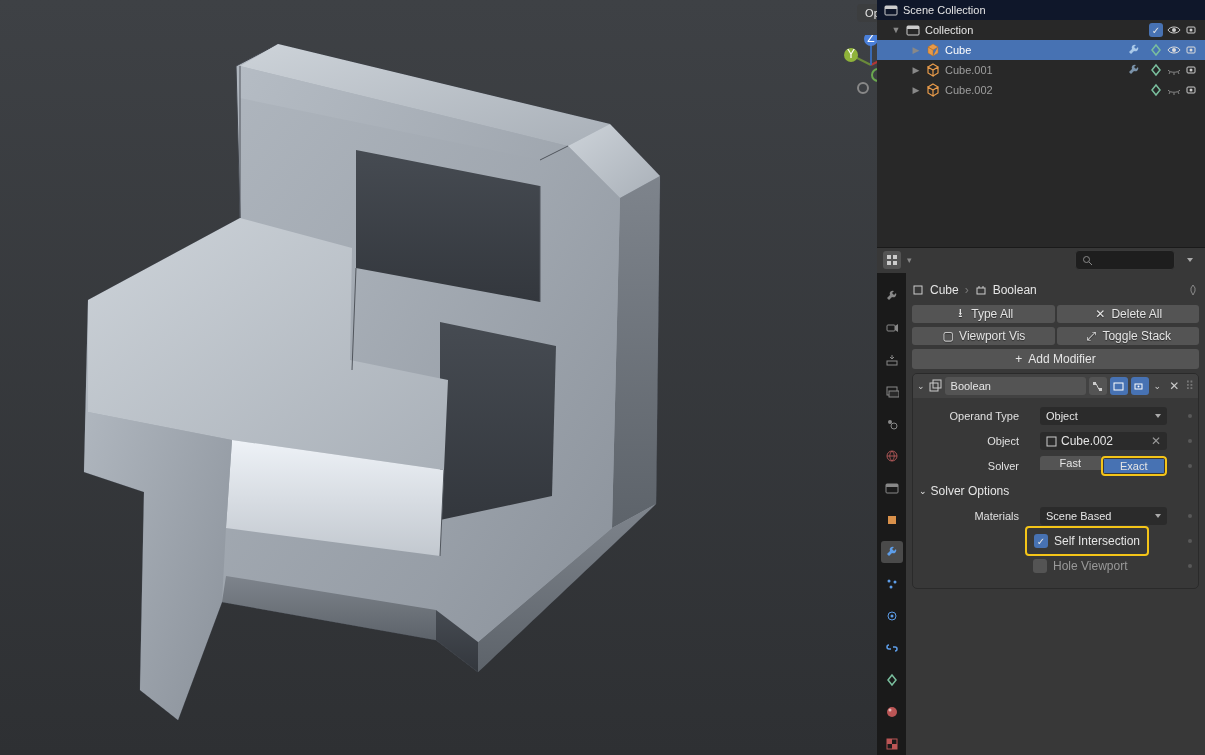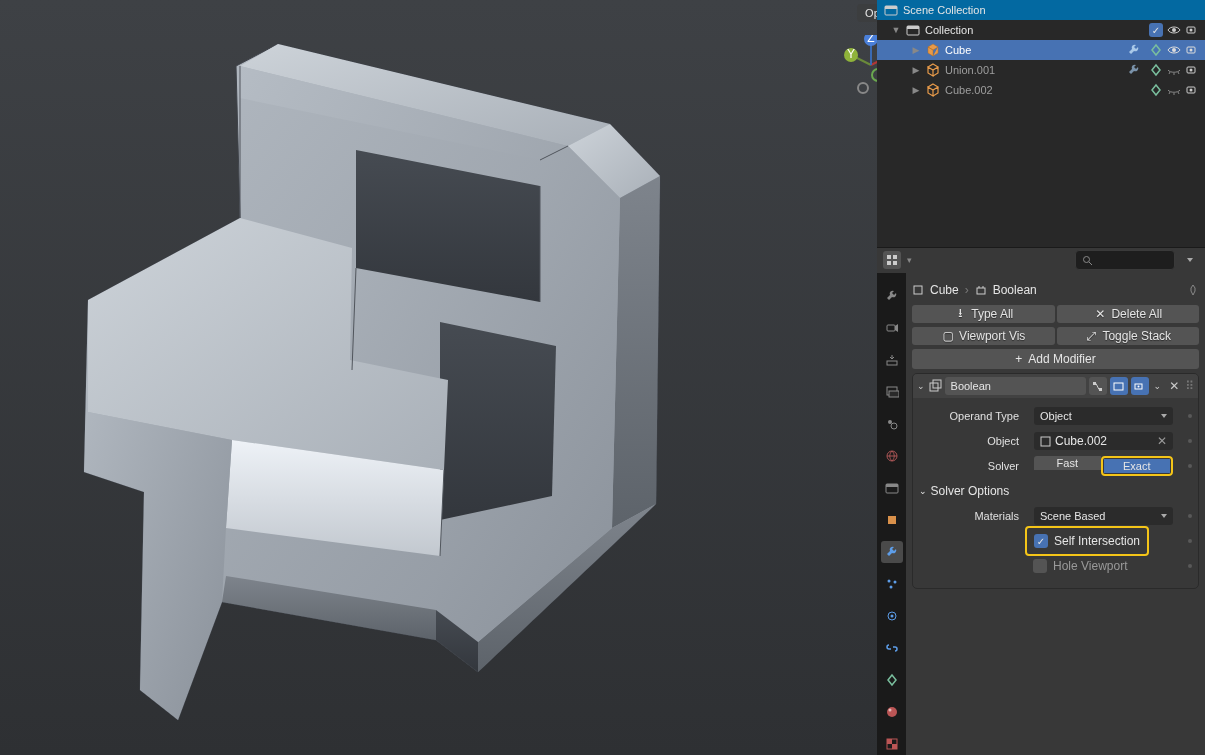--- a/index.html
+++ b/index.html
@@ -8,21 +8,21 @@
 .options-btn{position:absolute;right:10px;top:4px;background:rgba(60,60,60,.6);padding:3px 8px;border-radius:4px;font-size:11px;cursor:pointer}
 .options-btn::after{content:'';display:inline-block;margin-left:4px;border-left:3px solid transparent;border-right:3px solid transparent;border-top:4px solid #ccc;vertical-align:middle}
 .nav-gizmo{position:absolute;right:30px;top:35px;width:60px;height:60px}
 .viewport-tool{position:absolute;right:24px;width:28px;height:28px;background:rgba(90,90,90,.6);border-radius:50%;display:flex;align-items:center;justify-content:center;cursor:pointer}
 .collapse-handle{position:absolute;right:0;top:40px;width:8px;height:14px;background:#303030;display:flex;align-items:center;justify-content:center;cursor:pointer}
 .collapse-handle::before{content:'';border-top:3px solid transparent;border-bottom:3px solid transparent;border-right:3px solid #999}
 .right-panel{position:absolute;left:877px;top:0;width:328px;height:755px;background:#303030;display:flex;flex-direction:column}
 .outliner{height:284px;background:#282828;overflow:hidden}
 .outliner-row{display:flex;align-items:center;height:20px;padding:0 6px;gap:4px}
 .outliner-row.selected{background:#4772b3}
-.outliner-row.header{background:#0369a1}
+.outliner-row.header{background:#0f172a}
 .ol-toggle{width:10px;text-align:center;font-size:9px;color:#888;cursor:pointer}
 .ol-icon{width:16px;height:16px;display:inline-flex;align-items:center;justify-content:center}
 .ol-name{flex:1;font-size:11px}
 .ol-name.active{color:#fff}
 .ol-name.muted{color:#9e9e9e}
 .ol-right{display:flex;gap:4px;align-items:center;margin-left:auto}
 .prop-header{height:30px;background:#383838;border-top:1px solid #1a1a1a;display:flex;align-items:center;padding:0 6px;gap:6px}
 .search-box{background:#1e1e1e;border:1px solid #3a3a3a;border-radius:4px;height:20px;width:100px;display:flex;align-items:center;padding:0 6px}
 .lower{flex:1;display:flex}
 .tab-strip{width:29px;background:#1a1a1a;display:flex;flex-direction:column;align-items:center;padding-top:12px;gap:10px}
@@ -38,21 +38,21 @@
 .mod-panel{border:1px solid #2a2a2a;border-radius:5px;background:#383838;padding:0}
 .mod-head{display:flex;align-items:center;height:24px;padding:0 4px;gap:3px;background:#424242;border-radius:4px 4px 0 0}
 .mod-name-field{flex:1;background:#545454;border-radius:3px;height:18px;display:flex;align-items:center;padding:0 6px;font-size:11px}
 .small-icon-btn{width:18px;height:18px;background:#545454;border-radius:3px;display:flex;align-items:center;justify-content:center;cursor:pointer}
 .small-icon-btn.active{background:#4772b3}
 .mod-body{padding:4px 6px 8px}
 .tri-toggle{display:flex;gap:0;border-radius:3px;overflow:hidden;margin:4px 0}
 .tri-btn{flex:1;background:#2b2b2b;height:18px;display:flex;align-items:center;justify-content:center;font-size:11px;cursor:pointer;color:#ccc}
 .tri-btn.active{background:#4772b3;color:#fff}
 .tri-btn+.tri-btn{border-left:1px solid #1e1e1e}
-.prop-row{display:flex;align-items:center;gap:15px;height:22px;margin:3px 0}
+.prop-row{display:flex;align-items:center;gap:21px;height:22px;margin:3px 0}
 .prop-label{width:100px;text-align:right;font-size:11px;color:#e0e0e0}
 .prop-val{flex:1;background:#2b2b2b;border-radius:3px;height:18px;display:flex;align-items:center;padding:0 6px;font-size:11px;cursor:pointer;position:relative}
 .prop-val.dropdown::after{content:'';position:absolute;right:6px;border-left:3px solid transparent;border-right:3px solid transparent;border-top:4px solid #aaa}
 .prop-val .x-close{margin-left:auto;color:#999;cursor:pointer}
 .prop-dot{width:4px;height:4px;background:#595959;border-radius:50%}
 .dual-toggle{display:flex;flex:1;border-radius:3px;overflow:hidden}
 .dual-btn{flex:1;background:#545454;height:14px;display:flex;align-items:center;justify-content:center;font-size:11px;cursor:pointer}
 .dual-btn.active{background:#4772b3}
 .highlight-yellow{border:2px solid #f5c518;border-radius:4px;padding:1px}
 .sub-head{display:flex;align-items:center;gap:4px;height:20px;font-size:11px;cursor:pointer;color:#e0e0e0;margin:4px 0}
@@ -229,21 +229,21 @@
       </div>
     </div>
 
     <div class="outliner-row" style="padding-left:34px">
       <span class="ol-toggle">▶</span>
       <span class="ol-icon">
           <svg width="14" height="14" viewBox="0 0 14 14">
             <path d="M7 1 L12 4 L7 7 L2 4 Z M2 4 L2 10 L7 13 L7 7 Z M12 4 L12 10 L7 13" fill="none" stroke="#e79a4a" stroke-width="1.2"></path>
           </svg>
         </span>
-      <span class="ol-name muted">Union.001</span>
+      <span class="ol-name muted">Cube.001</span>
       <span style="margin-left:6px">
           <svg width="14" height="14" viewBox="0 0 14 14">
             <path d="M9 2 A3 3 0 0 0 5 6 L2 9 L4 11 L7 8 A3 3 0 0 0 11 4 L9 6 L7 4 Z" fill="#7a92aa"></path>
           </svg>
         </span>
       <span style="margin-left:4px">
           <svg width="14" height="14" viewBox="0 0 14 14">
             <path d="M7 2 L11 7 L7 12 L3 7 Z" fill="none" stroke="#7abf9e" stroke-width="1.5"></path>
           </svg>
         </span>

